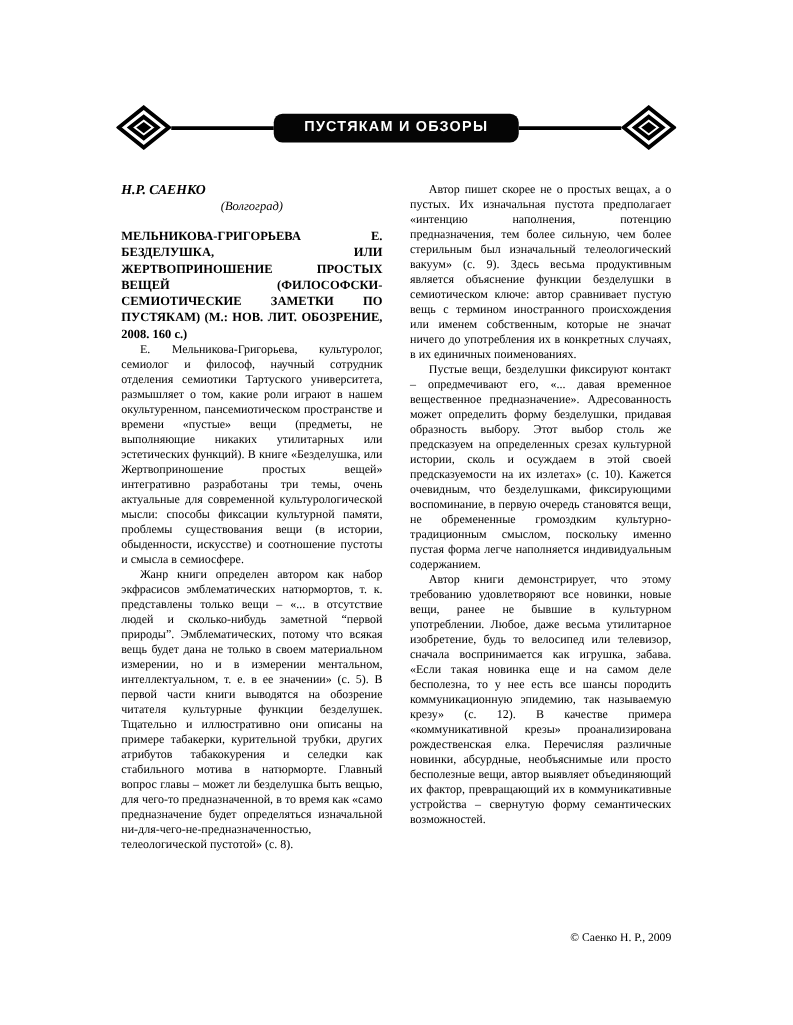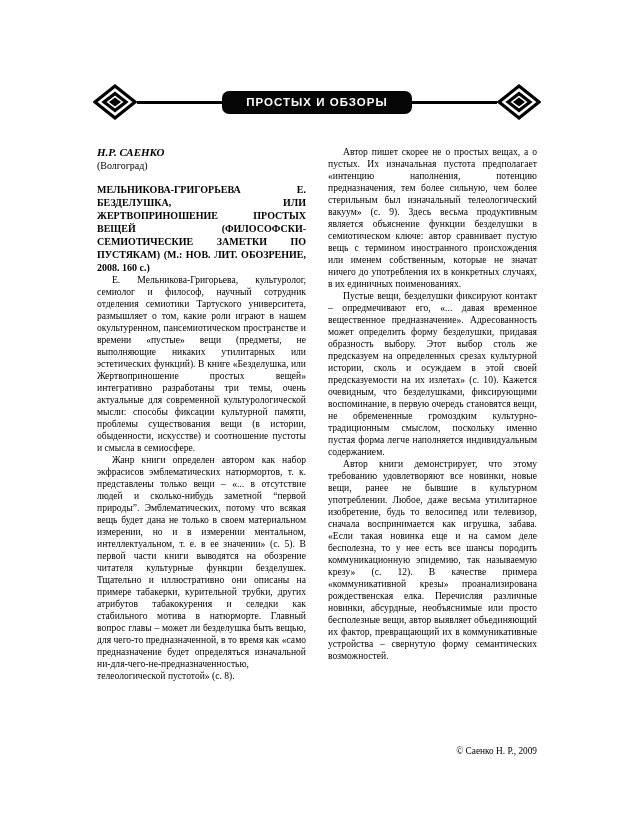--- a/index.html
+++ b/index.html
@@ -64,24 +64,25 @@
     text-align: justify;
   }
   .author {
     font-weight: bold;
     font-style: italic;
     font-size: 11px;
     line-height: 13px;
     text-align: left;
   }
   .city {
+    font-style: italic;
     font-size: 10px;
     line-height: 13px;
     margin-bottom: 11px;
-    text-align: left;
+    text-align: center;
   }
   .title {
     font-weight: bold;
     font-size: 10px;
     line-height: 13px;
     text-align: justify;
   }
   .para {
     margin: 0;
     text-indent: 15px;
@@ -115,21 +116,21 @@
         <svg width="44" height="36" viewBox="0 0 44 36" xmlns="http://www.w3.org/2000/svg">
           <g fill="none" stroke="#000" stroke-width="3.2">
             <path d="M22 2 L42 18 L22 34 L2 18 Z"></path>
             <path d="M22 9.5 L33 18 L22 26.5 L11 18 Z"></path>
           </g>
           <path d="M22 13.5 L28 18 L22 22.5 L16 18 Z" fill="#000"></path>
         </svg>
       </div>
       <div class="rule"></div>
       <div class="banner">
-        <span>ПРОСТЫХ И ОБЗОРЫ</span>
+        <span>ПУСТЯКАМ И ОБЗОРЫ</span>
       </div>
       <div class="rule"></div>
       <div class="ornament">
         <svg width="44" height="36" viewBox="0 0 44 36" xmlns="http://www.w3.org/2000/svg">
           <g fill="none" stroke="#000" stroke-width="3.2">
             <path d="M22 2 L42 18 L22 34 L2 18 Z"></path>
             <path d="M22 9.5 L33 18 L22 26.5 L11 18 Z"></path>
           </g>
           <path d="M22 13.5 L28 18 L22 22.5 L16 18 Z" fill="#000"></path>
         </svg>

